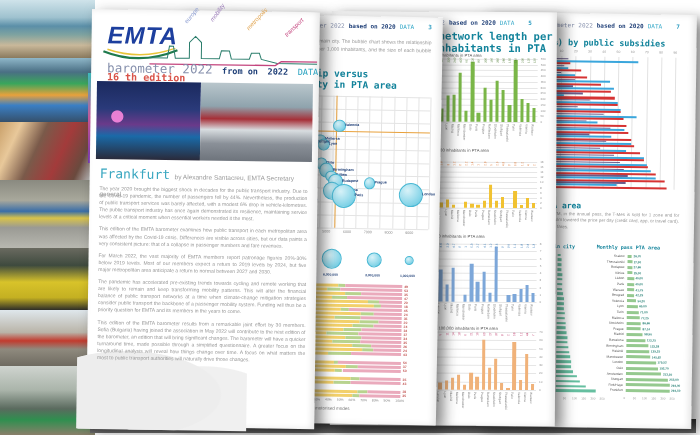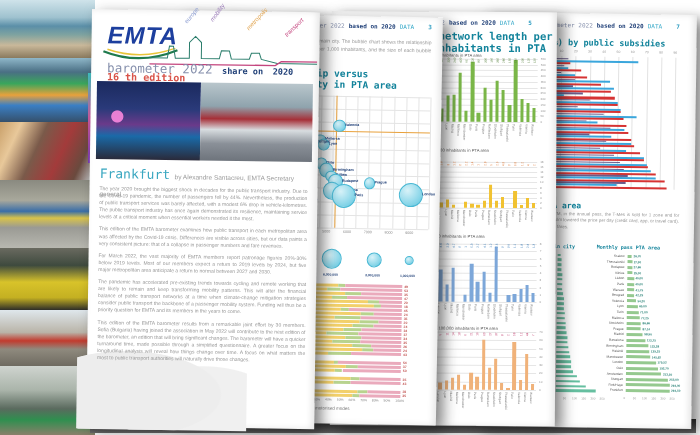--- a/index.html
+++ b/index.html
@@ -901,22 +901,22 @@
       <path d="M0 52 L126 52 L132 48 L168 48" stroke="#c4457e" stroke-width="1.3" fill="none"></path>
       <text x="48" y="22" fill="#8a9bd0" font-size="7" font-style="italic" transform="rotate(-52 48 22)">​</text>
     </svg>
     <span class="abs" style="left:96px;top:8px;font-size:6px;font-style:italic;color:#8a9bd0;transform:rotate(-50deg);transform-origin:left bottom;">europe</span>
     <span class="abs" style="left:122px;top:6px;font-size:6px;font-style:italic;color:#9a7ab8;transform:rotate(-55deg);transform-origin:left bottom;">mobility</span>
     <span class="abs" style="left:158px;top:14px;font-size:6px;font-style:italic;color:#e0a24c;transform:rotate(-48deg);transform-origin:left bottom;">metropolis</span>
     <span class="abs" style="left:196px;top:20px;font-size:6px;font-style:italic;color:#c4457e;transform:rotate(-45deg);transform-origin:left bottom;">transport</span>
 
     <div class="abs" style="left:16px;top:48px;font-family:'DejaVu Sans Mono',monospace;">
       <span style="font-size:12.5px;color:#8791ad;">barometer 2022</span>
-      <span style="font-size:8.5px;font-weight:bold;color:#1f3f77;">share on</span>
-      <span style="font-size:8.5px;font-weight:bold;color:#1f3f77;">2020</span>
+      <span style="font-size:8.5px;font-weight:bold;color:#1f3f77;">from on</span>
+      <span style="font-size:8.5px;font-weight:bold;color:#1f3f77;">2022</span>
       <span style="font-size:8.5px;color:#2aa3c0;">DATA</span>
     </div>
     <div class="abs" style="left:16px;top:62px;font-family:'DejaVu Sans Mono',monospace;font-size:10px;font-weight:bold;color:#d9544a;">16 th edition</div>
 
     <div class="abs" style="left:6px;top:72px;width:216px;height:78px;display:flex;">
       <div style="width:104px;height:78px;background:linear-gradient(180deg,#1b2a5e 0%,#2a3a7a 35%,#6a3a8a 55%,#1a6aa8 70%,#2a2a3a 100%),radial-gradient(circle at 20% 45%,#e05aa8 0 6%,transparent 7%);background-blend-mode:screen;"></div>
       <div style="width:112px;height:78px;background:linear-gradient(180deg,#b9c6cc 0%,#8fa3ad 30%,#a63038 46%,#d8dde0 60%,#8a9098 78%,#6e747c 100%);"></div>
     </div>
 
     <div class="abs" style="left:10px;top:155px;">

